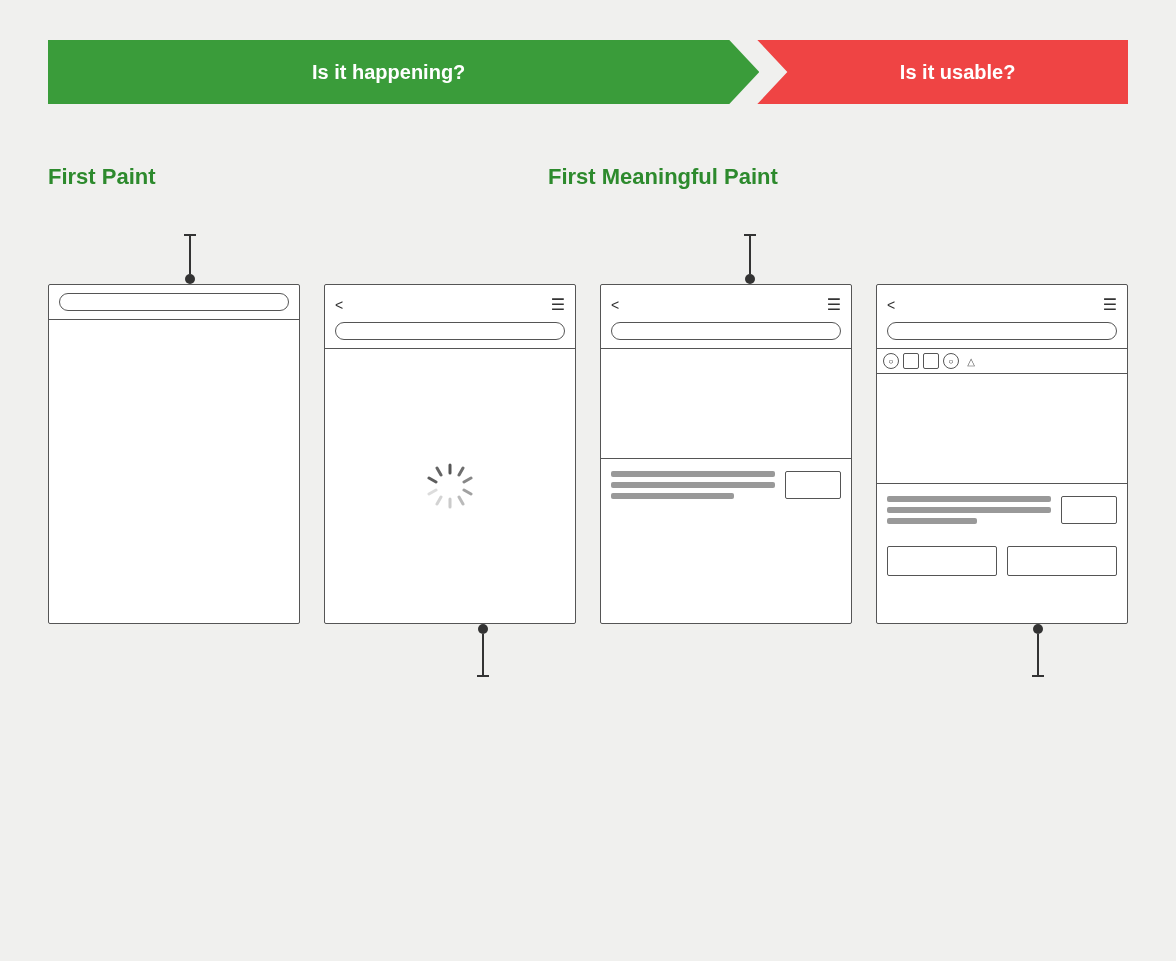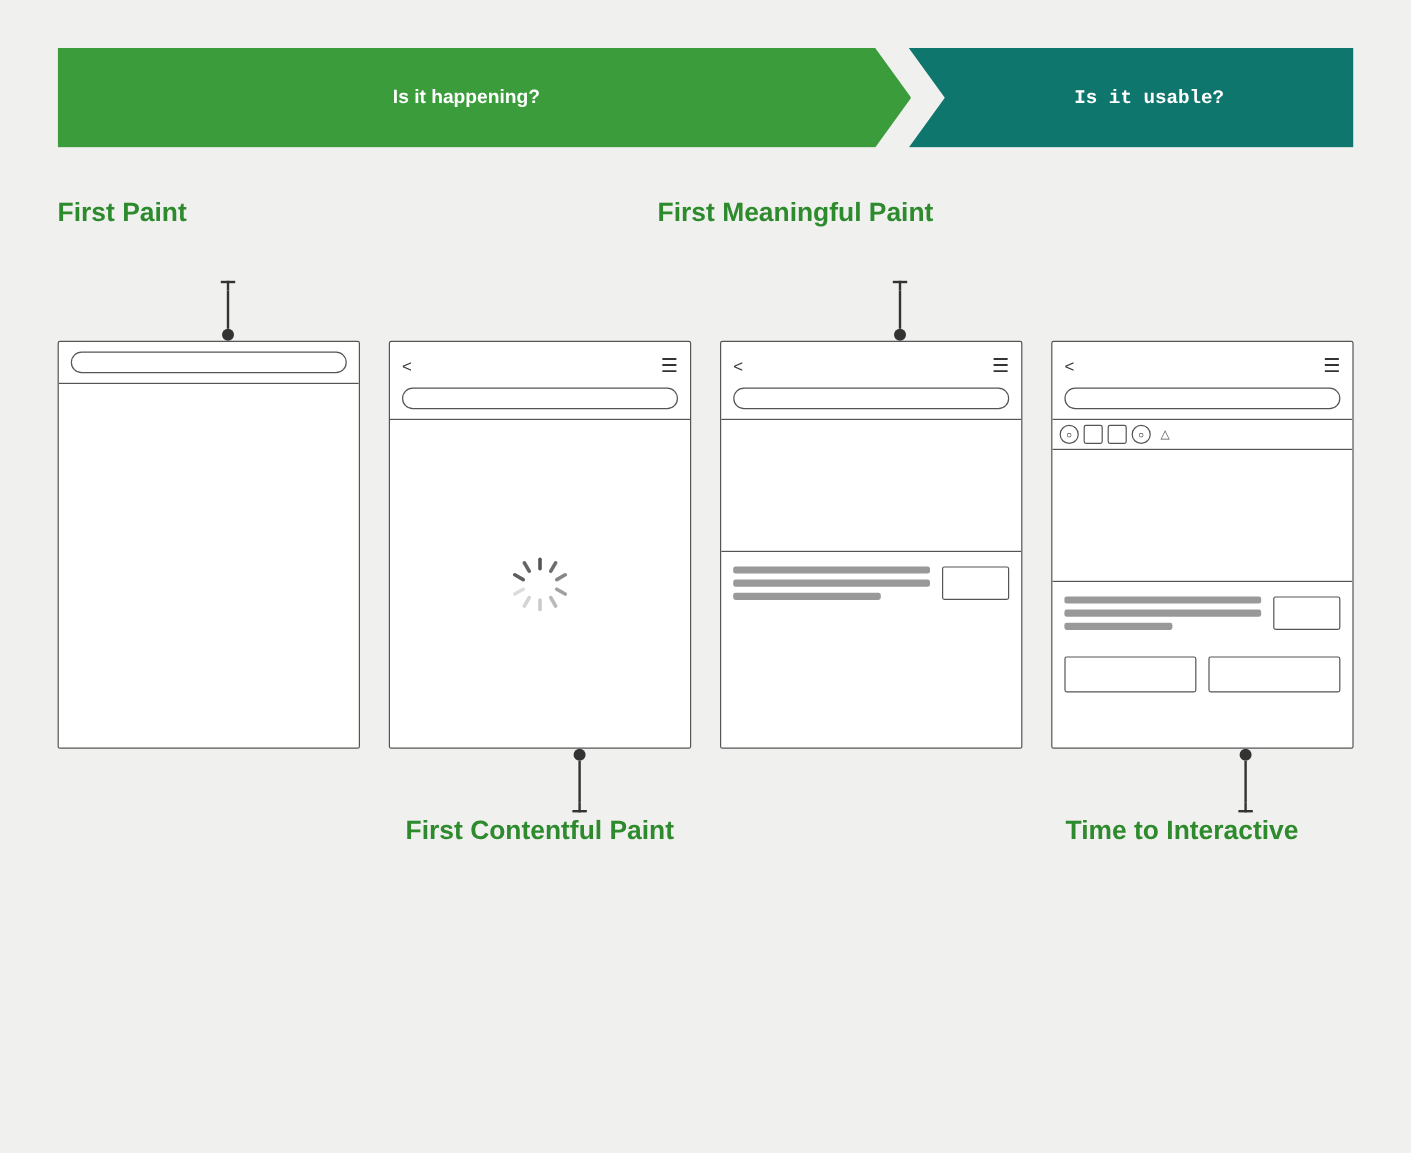--- a/index.html
+++ b/index.html
@@ -21,23 +21,23 @@
       width: 100%;
       max-width: 1080px;
       height: 64px;
       margin-bottom: 60px;
     }
 
     .banner-arrow {
       display: flex;
       align-items: center;
       justify-content: center;
-      height: 83px;
+      height: 64px;
       position: relative;
-      font-size: 16px;
+      font-size: 20px;
       font-weight: bold;
       color: white;
     }
 
     .banner-arrow-1 {
       background: #3a9c3a;
       flex: 2;
       clip-path: polygon(0 0, calc(100% - 30px) 0, 100% 50%, calc(100% - 30px) 100%, 0 100%);
       padding-right: 30px;
     }
@@ -45,26 +45,25 @@
     .banner-arrow-2 {
       background: #2e8b2e;
       flex: 1.2;
       clip-path: polygon(0 0, calc(100% - 30px) 0, 100% 50%, calc(100% - 30px) 100%, 0 100%, 30px 50%);
       padding-left: 30px;
       padding-right: 30px;
       margin-left: -2px;
     }
 
     .banner-arrow-3 {
-      background: #0f766e;
+      background: #ef4444;
       flex: 1;
       clip-path: polygon(0 0, 100% 0, 100% 100%, 0 100%, 30px 50%);
       padding-left: 30px;
       margin-left: -2px;
-      font-family: Liberation Mono, monospace;
     }
 
     
     .diagram {
       width: 100%;
       max-width: 1080px;
       display: flex;
       flex-direction: column;
       align-items: stretch;
     }
@@ -353,22 +352,14 @@
 
     <div style="position:absolute; left:985px; top:0; display:flex; flex-direction:column; align-items:center;">
       <div style="width:10px; height:10px; border-radius:50%; background:#333;"></div>
       <div style="width:2px; height:35px; background:#333;"></div>
       <div style="width:2px; height:8px; background:#333; position:relative;">
         <div style="position:absolute; bottom:0; left:-5px; width:12px; height:2px; background:#333;"></div>
       </div>
     </div>
   </div>
 
-  <div style="display:flex; width:100%; position:relative; height:50px;">
-    <div style="position:absolute; left:290px; top:0;">
-      <span class="label-text">First Contentful Paint</span>
-    </div>
-    <div style="position:absolute; left:840px; top:0;">
-      <span class="label-text">Time to Interactive</span>
-    </div>
-  </div>
 
 </div>
 
 </body></html>

